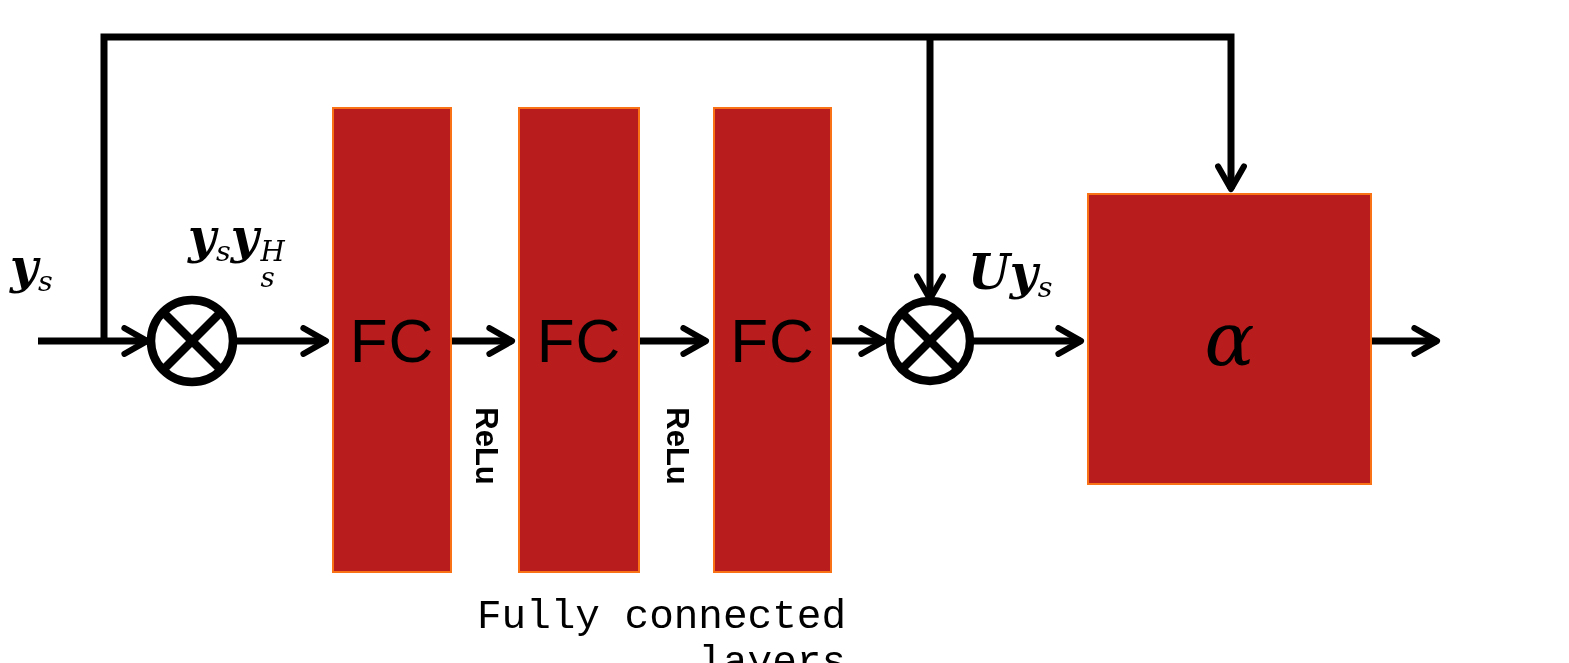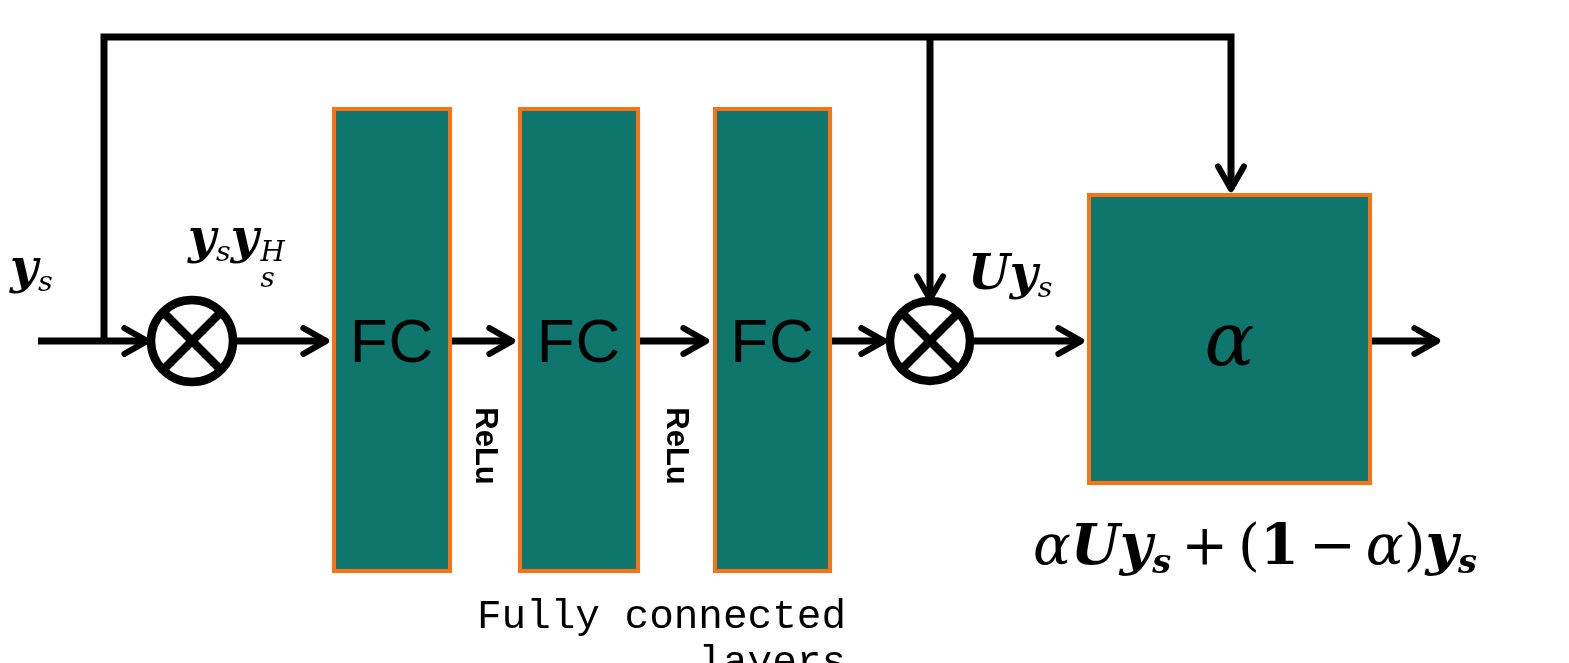--- a/index.html
+++ b/index.html
@@ -5,21 +5,21 @@
   html,body{margin:0;padding:0;background:#fff;}
   .canvas{
     position:relative;width:1569px;height:663px;background:#ffffff;
     font-family:"Liberation Sans",sans-serif;color:#000;overflow:hidden;
   }
   svg.wires{position:absolute;left:0;top:0;width:1569px;height:663px;}
   .w{fill:none;stroke:#000;stroke-width:7;stroke-linejoin:miter;stroke-linecap:butt;}
   .mult{fill:#fff;stroke:#000;stroke-width:8.5;}
   .multx{stroke:#000;stroke-width:8.5;stroke-linecap:butt;}
   .box{
-    position:absolute;border:4px solid #f97316;background:#0f766e;box-sizing:border-box;
+    position:absolute;border:2px solid #f97316;background:#b91c1c;box-sizing:border-box;
     display:flex;align-items:center;justify-content:center;
   }
   .fc-label{font-family:"Liberation Sans",sans-serif;font-size:62px;font-weight:400;letter-spacing:1px;}
   .alpha-label{font-family:"DejaVu Serif",serif;font-style:italic;font-size:74px;}
   .mathlbl{
     position:absolute;font-family:"DejaVu Serif",serif;font-style:italic;font-weight:bold;
     font-size:48px;line-height:1;white-space:nowrap;
   }
   .mathlbl .sub{font-size:60%;vertical-align:-28%;font-weight:normal;font-style:italic;}
   .stack{
@@ -114,19 +114,16 @@
     <span>Uy</span><span class="sub">s</span>
   </div>
 
   <div class="mathlbl" style="left:188px;top:212px;">
     <span>y</span><span class="sub">s</span><span>y</span><span class="stack">
         <span>H</span>
         <span>s</span>
       </span>
   </div>
 
-  <div class="formula">
-    <span class="it">α</span><span class="bi">Uy</span><span class="sub bi">s</span><span class="up sp">+</span><span class="up">(</span><span class="b">1</span><span class="up sp">−</span><span class="it">α</span><span class="up">)</span><span class="bi">y</span><span class="sub bi">s</span>
-  </div>
 
   <div class="caption">Fully connected layers</div>
 
 </div>
 
 </body></html>

